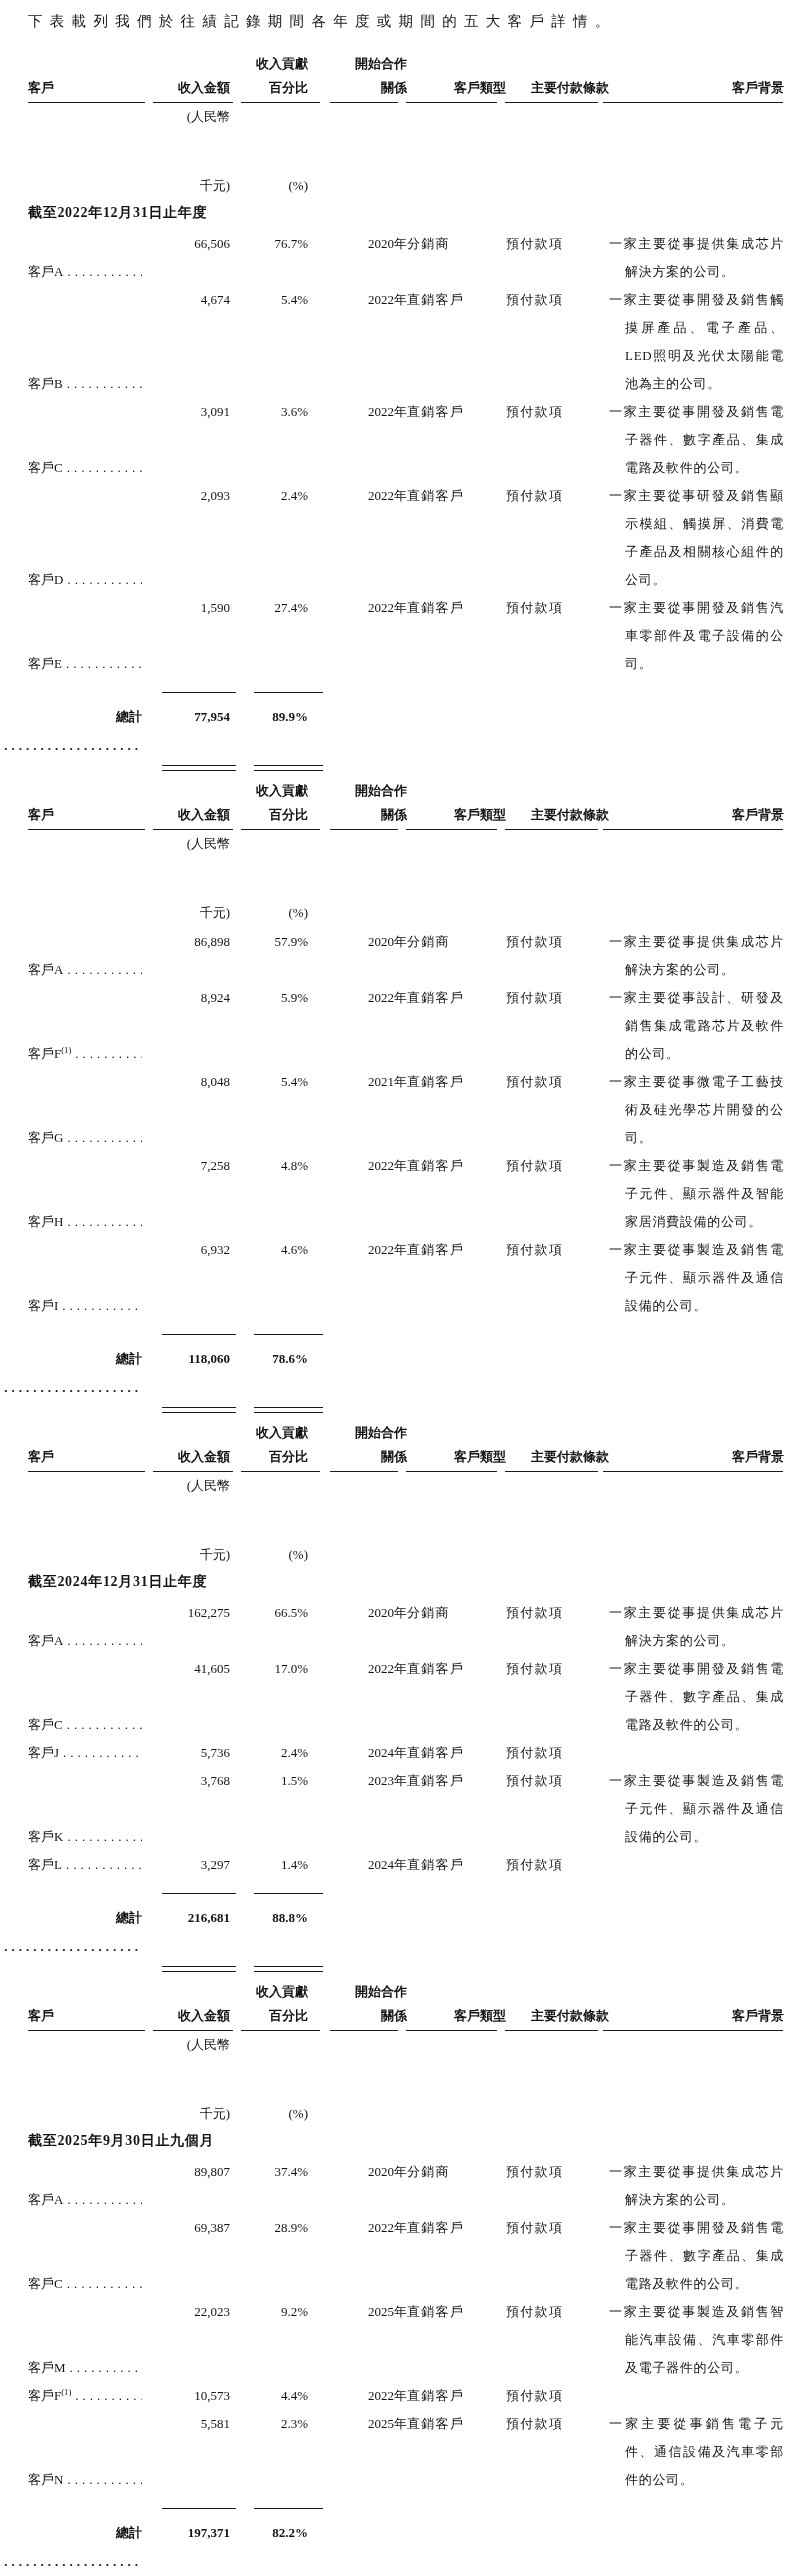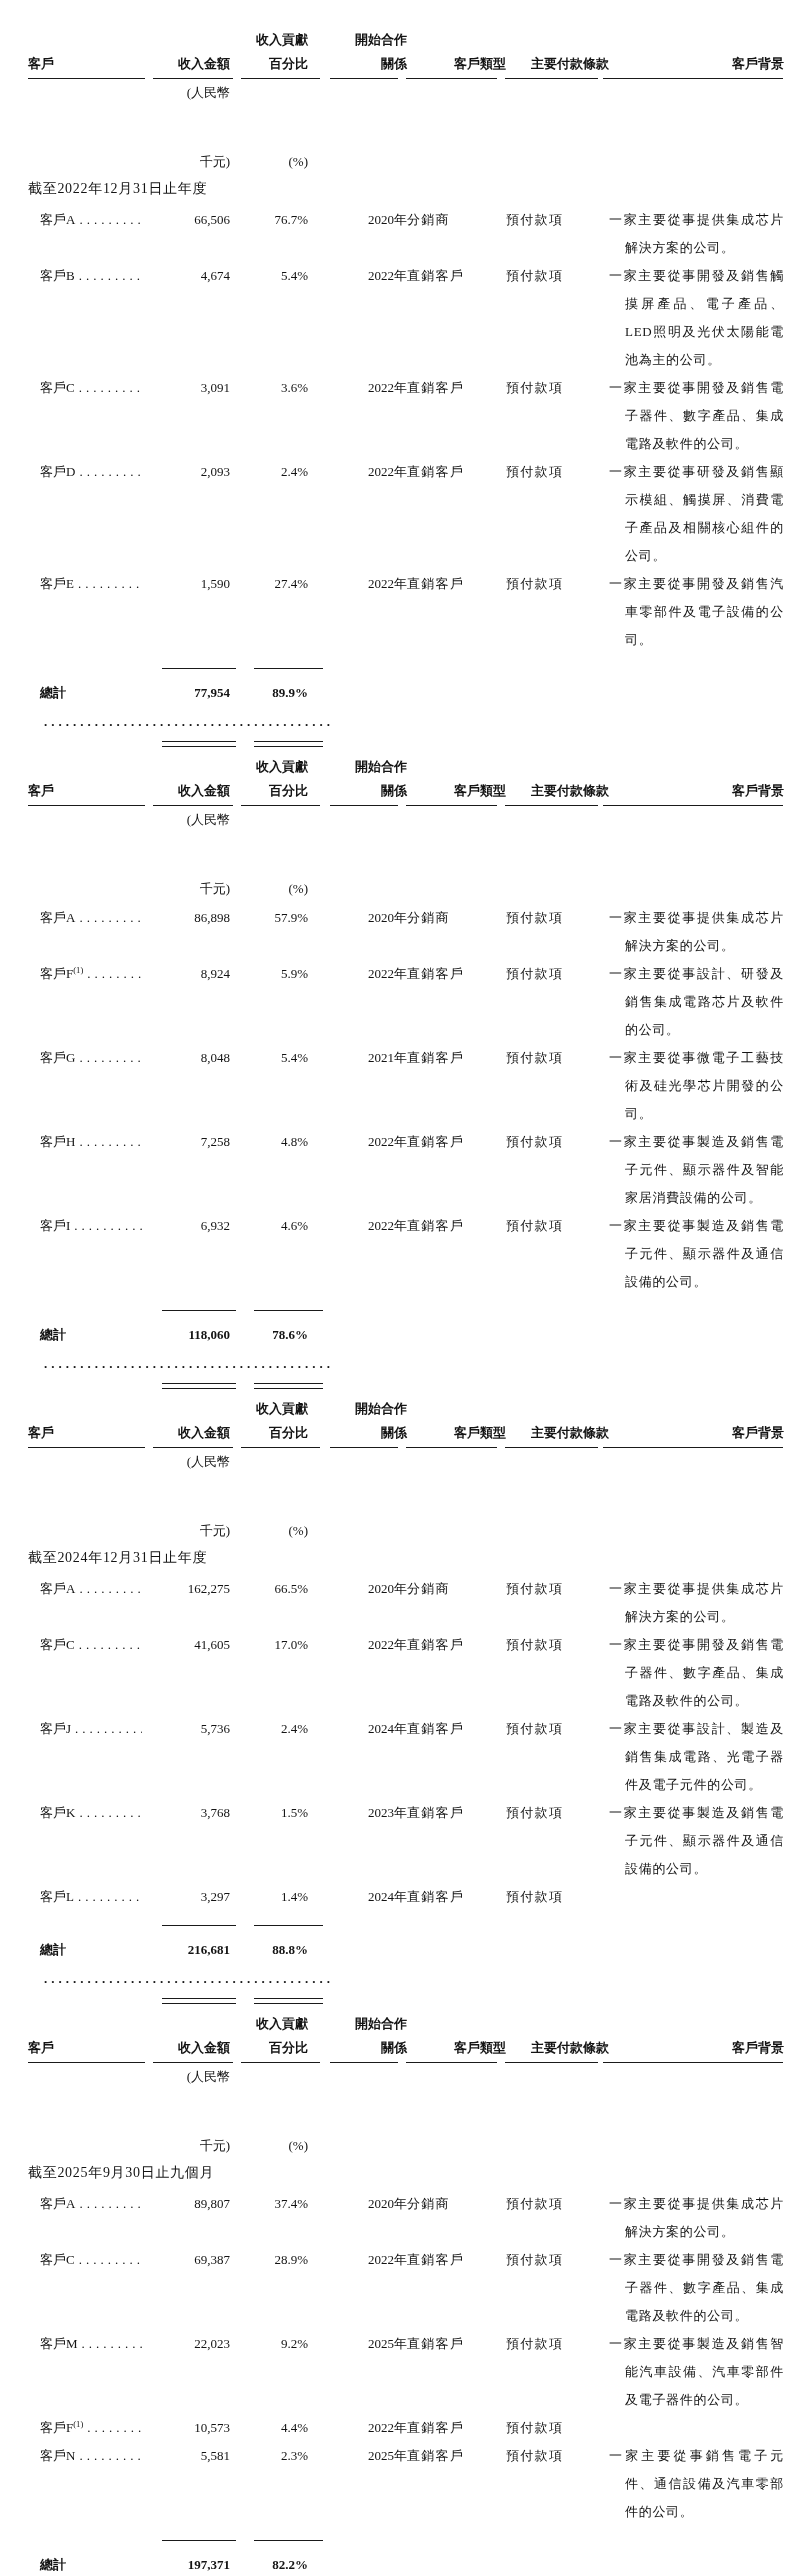--- a/index.html
+++ b/index.html
@@ -34,26 +34,26 @@
   .r1 { left:0;     right:29px; }
   .r2 { left:-21px; right:-3.3px; }
   .r3 { left:11.2px;  right:-12px; }
   .r4 { left:22px;  right:9.2px; }
   .r5 { left:-1.3px;  right:9.2px; }
   .r6 { left:-1.3px;  right:11.2px; }
   .r7 { left:-6px;  right:1.3px; }
   .hrow3 .c { line-height:20px; margin-top:5.3px; }
   .hrow4 .c { line-height:21px;margin-top:48px; }
 
-  .period { font-size:14px; font-weight:normal; letter-spacing:0.7px; line-height:22.4px; margin-top:6.6px; }
+  .period { font-size:14px; font-weight:bold; letter-spacing:0.7px; line-height:22.4px; margin-top:6.6px; }
 
   
   .rows { margin-top:5.3px; }
   .row .c { line-height:28px; vertical-align:top; }
-  .name { display:flex; align-items:flex-start; padding-right:32px; white-space:nowrap;margin-left:12px; }
+  .name { display:flex; align-items:flex-end; padding-right:32px; white-space:nowrap; }
   .fnref { font-size:8.6px; position:relative; top:-4.6px; letter-spacing:0; }
   .leader { flex:1 1 auto; overflow:hidden; white-space:nowrap; letter-spacing:4px; margin-left:4px; color:#141414; }
   .num { letter-spacing:0; }
   .typ, .pay { letter-spacing:1.3px; }
   .bg {
     letter-spacing:0.7px; padding-left:16px; text-indent:-16px;
     text-align:justify; text-justify:inter-character;
   }
 
   
@@ -69,20 +69,21 @@
   .footnote-rule { margin-top:30px; width:103px; border-top:1.3px solid #1a1a1a; }
   .footnote { margin-top:10.5px; display:flex; font-size:13px; line-height:22.4px; }
   .fn-marker { width:40px; flex:0 0 auto; }
   .fn-text { letter-spacing:6px; }
 </style>
 </head>
 <body>
 
 <div class="doc">
 
+  <h1 class="title">下表載列我們於往績記錄期間各年度或期間的五大客戶詳情。</h1>
 
   <section class="tblock">
     <div class="grid hrow1">
       <div class="c c1"></div>
         <div class="c c2"></div>
       <div class="c c3 right bold">收入貢獻</div>
       <div class="c c4 center bold">開始合作</div>
       <div class="c c5"></div>
         <div class="c c6"></div>
         <div class="c c7"></div>
@@ -383,21 +384,20 @@
     <div class="c c1 name">
       <span class="nm">客戶J</span>
             <sup class="fnref"></sup>
       <span class="leader">........................................</span>
     </div>
     <div class="c c2 right num">5,736</div>
     <div class="c c3 right num">2.4%</div>
     <div class="c c4 center">2024年</div>
     <div class="c c5 typ">直銷客戶</div>
     <div class="c c6 pay">預付款項</div>
-    <div class="c c7 bg">一家主要從事設計、製造及銷售集成電路、光電子器件及電子元件的公司。</div>
   </div>
         <div class="grid row">
     <div class="c c1 name">
       <span class="nm">客戶K</span>
             <sup class="fnref"></sup>
       <span class="leader">........................................</span>
     </div>
     <div class="c c2 right num">3,768</div>
     <div class="c c3 right num">1.5%</div>
     <div class="c c4 center">2023年</div>

